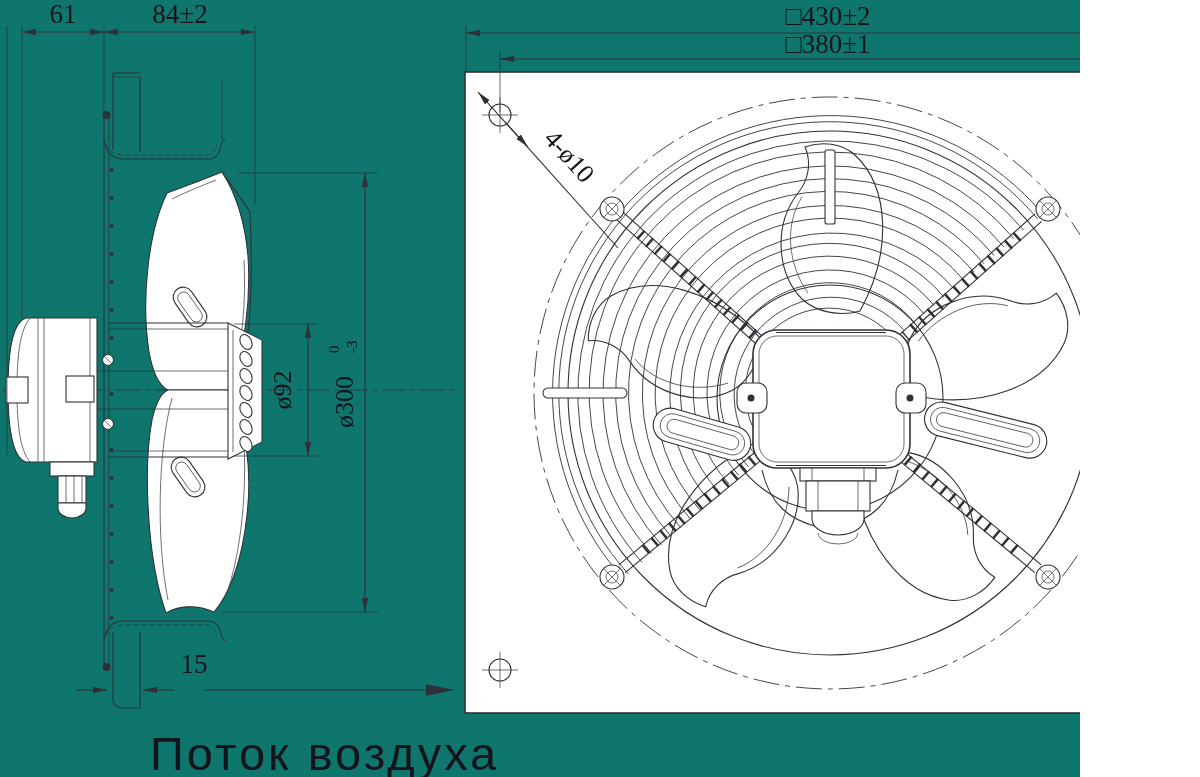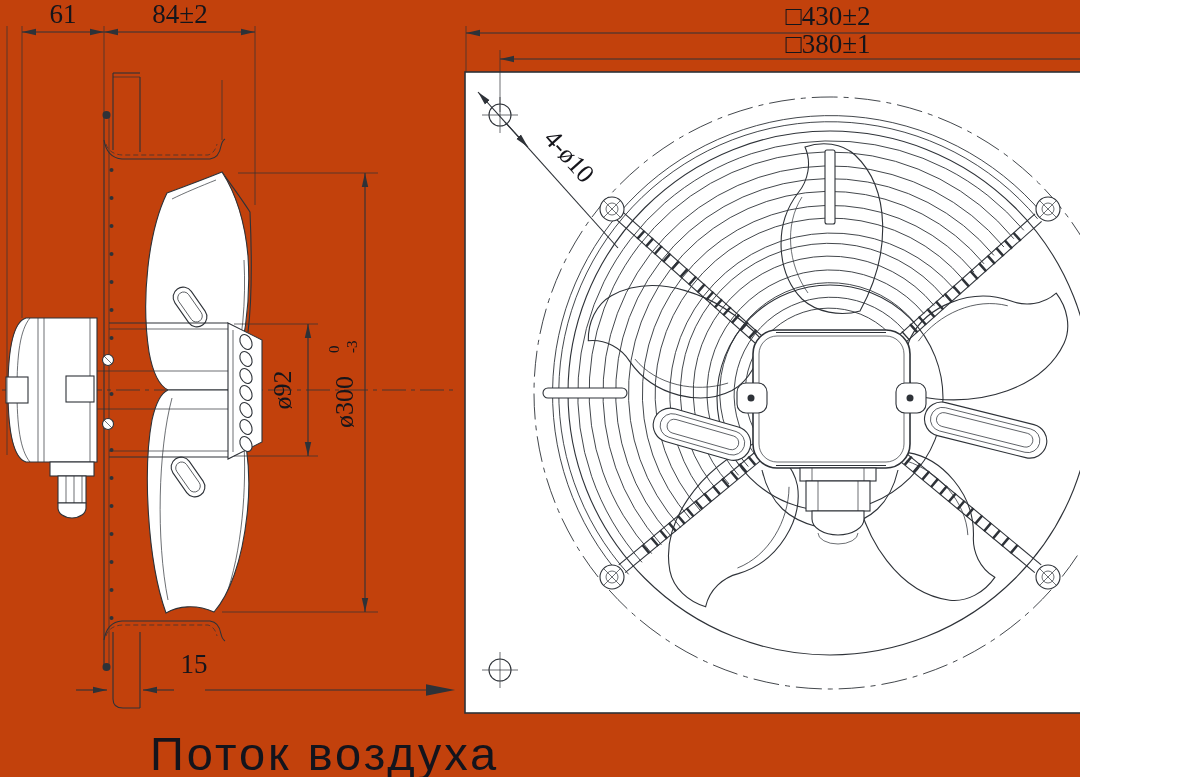--- a/index.html
+++ b/index.html
@@ -1,16 +1,16 @@
 <!DOCTYPE html>
 <html><head>
 <meta charset="utf-8">
 <style>
   html,body{margin:0;padding:0;background:#ffffff;}
-  .stage{position:relative;width:1080px;height:777px;background:#c2410c;overflow:hidden;}
+  .stage{position:relative;width:1080px;height:777px;background:#0f766e;overflow:hidden;}
   svg{display:block;}
   .ln{stroke:#2e3238;fill:none;stroke-width:1.1;}
   .thin{stroke:#2e3238;fill:none;stroke-width:0.7;}
   .th{stroke:#2e3238;fill:none;stroke-width:1.6;}
   .fw{fill:#ffffff;}
   .fd{fill:#2e3238;stroke:none;}
   .cl{stroke:#2e3238;fill:none;stroke-width:0.8;stroke-dasharray:24 5 4 5;}
   .dd{stroke:#2e3238;fill:none;stroke-width:0.9;stroke-dasharray:26 6 5 6;}
   .ring{stroke:#2e3238;fill:none;stroke-width:0.9;}
   .rung{stroke:#2e3238;fill:none;stroke-width:11;stroke-dasharray:2.5 9;}

